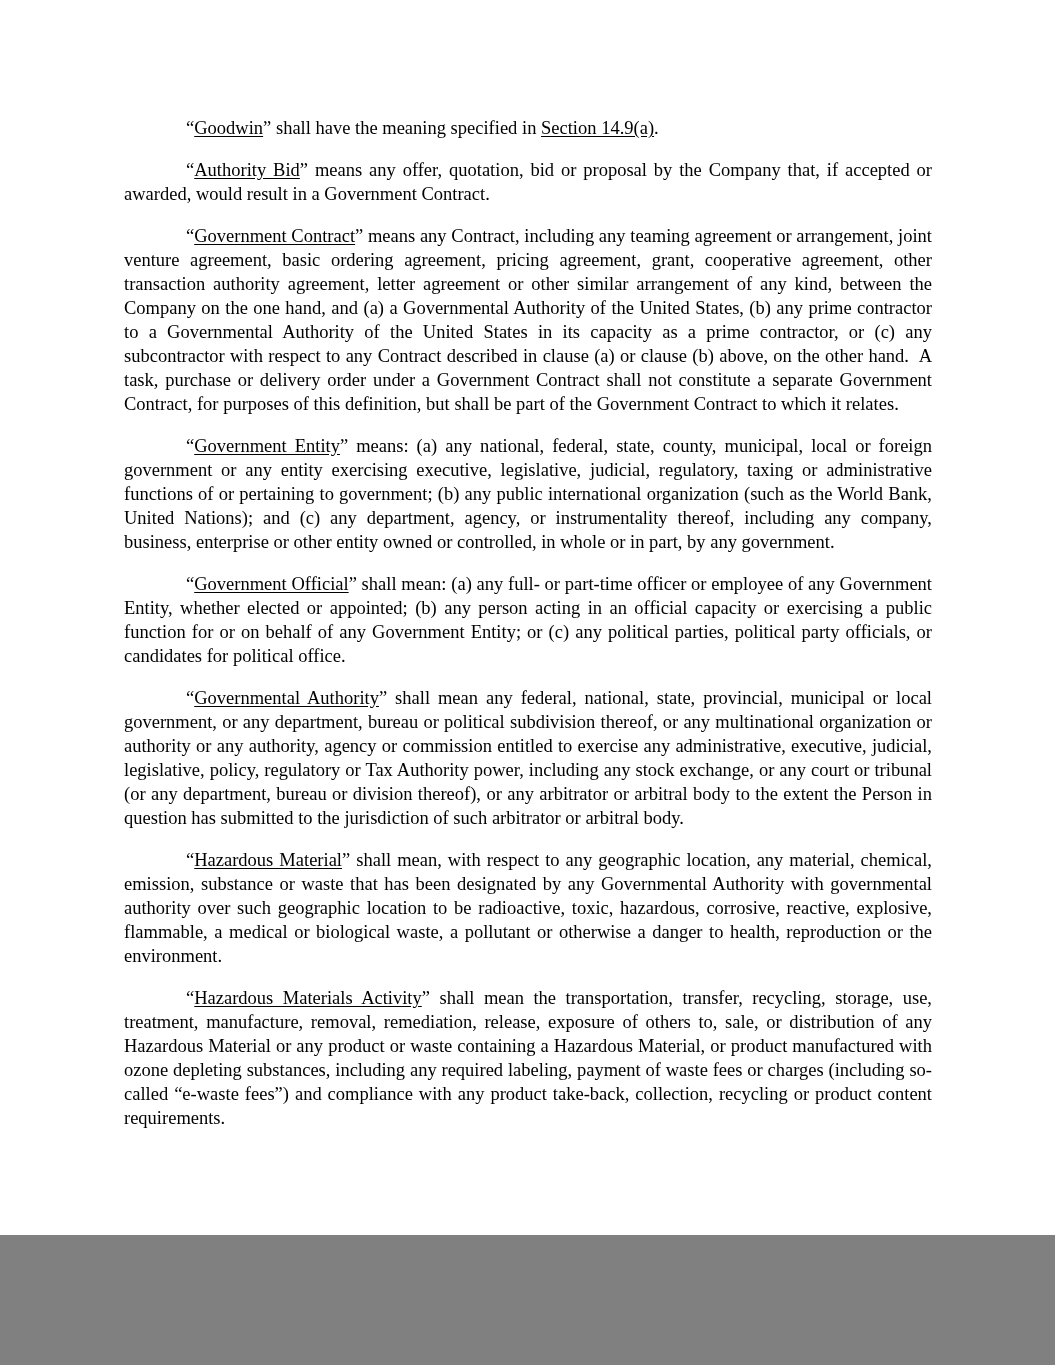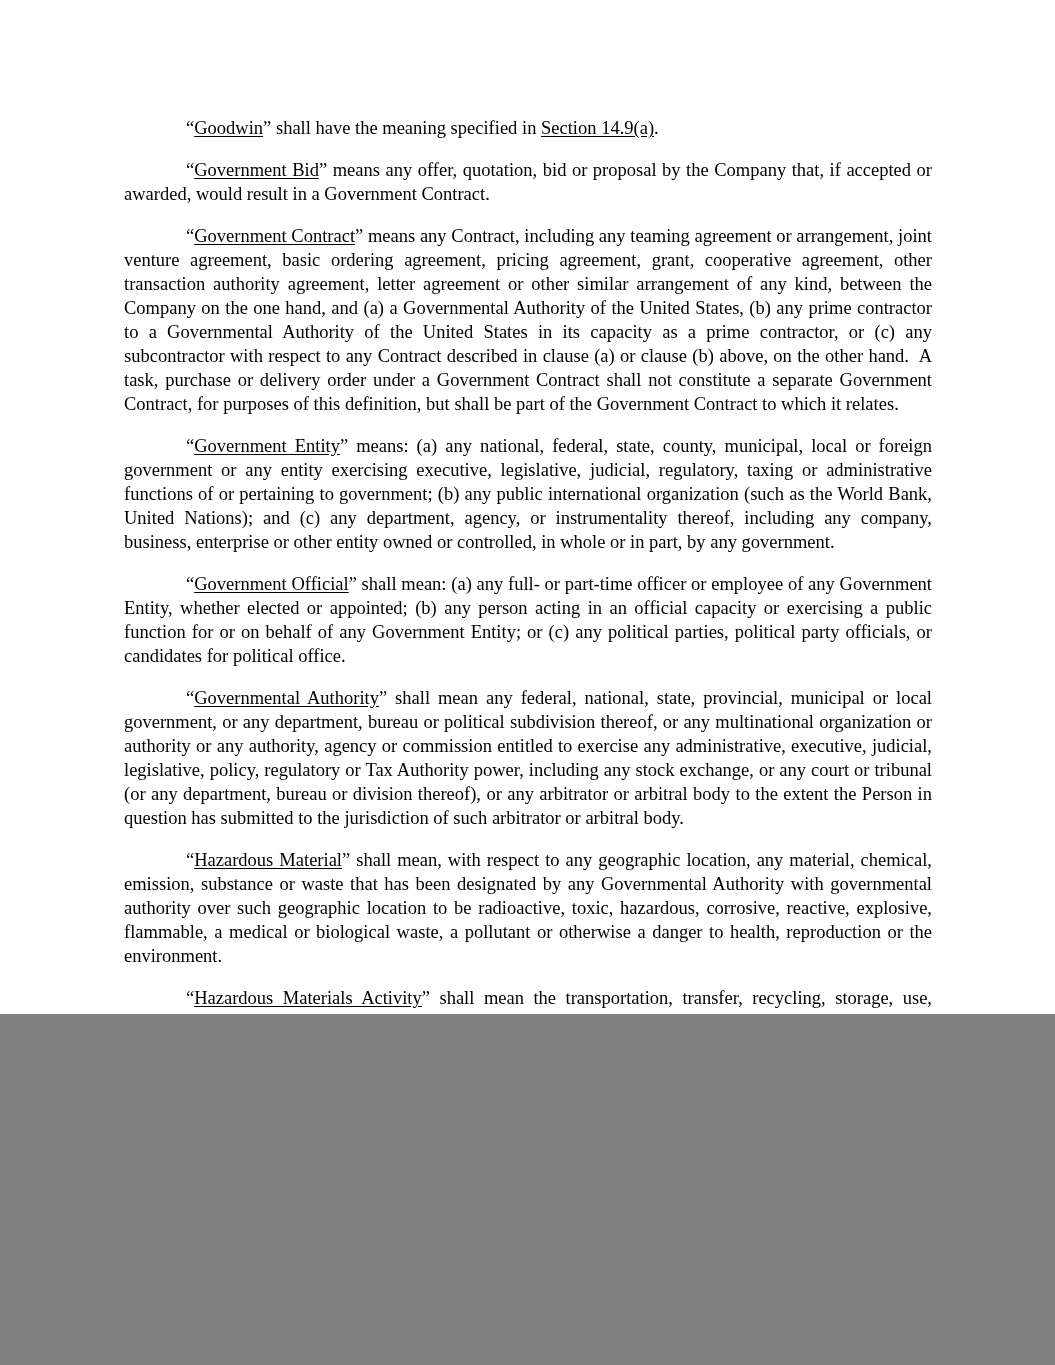--- a/index.html
+++ b/index.html
@@ -1,19 +1,19 @@
 <!DOCTYPE html>
 <html><head>
 <meta charset="utf-8">
 <style>
   html, body { margin: 0; padding: 0; background: #808080; }
   .page {
     position: relative;
     width: 1055px;
-    height: 1014px;
+    height: 1235px;
     margin: 0 auto;
     background: #ffffff;
     color: #000000;
     font-family: "Liberation Serif", "DejaVu Serif", serif;
     font-size: 18.5px;
     line-height: 24px;
     box-sizing: border-box;
     padding: 116px 123px 0 124px;
     overflow: hidden;
   }
@@ -31,21 +31,21 @@
     width: 100%;
     text-align: right;
     text-indent: 0;
   }
 </style>
 </head>
 <body>
 
 <div class="page">
   <p class="para"><span>“</span><span class="u">Goodwin</span><span>” shall have the meaning specified in </span><span class="u">Section 14.9(a)</span><span>.</span></p>
-  <p class="para"><span>“</span><span class="u">Government Bid</span><span>” means any offer, quotation, bid or proposal by the Company that, if accepted or awarded, would result in a Government Contract.</span></p>
+  <p class="para"><span>“</span><span class="u">Authority Bid</span><span>” means any offer, quotation, bid or proposal by the Company that, if accepted or awarded, would result in a Government Contract.</span></p>
   <p class="para"><span>“</span><span class="u">Government Contract</span><span>” means any Contract, including any teaming agreement or arrangement, joint venture agreement, basic ordering agreement, pricing agreement, grant, cooperative agreement, other transaction authority agreement, letter agreement or other similar arrangement of any kind, between the Company on the one hand, and (a) a Governmental Authority of the United States, (b) any prime contractor to a Governmental Authority of the United States in its capacity as a prime contractor, or (c) any subcontractor with respect to any Contract described in clause (a) or clause (b) above, on the other hand.&nbsp; A task, purchase or delivery order under a Government Contract shall not constitute a separate Government Contract, for purposes of this definition, but shall be part of the Government Contract to which it relates.</span></p>
   <p class="para"><span>“</span><span class="u">Government Entity</span><span>” means: (a) any national, federal, state, county, municipal, local or foreign government or any entity exercising executive, legislative, judicial, regulatory, taxing or administrative functions of or pertaining to government; (b) any public international organization (such as the World Bank, United Nations); and (c) any department, agency, or instrumentality thereof, including any company, business, enterprise or other entity owned or controlled, in whole or in part, by any government.</span></p>
   <p class="para"><span>“</span><span class="u">Government Official</span><span>” shall mean: (a) any full- or part-time officer or employee of any Government Entity, whether elected or appointed; (b) any person acting in an official capacity or exercising a public function for or on behalf of any Government Entity; or (c) any political parties, political party officials, or candidates for political office.</span></p>
   <p class="para"><span>“</span><span class="u">Governmental Authority</span><span>” shall mean any federal, national, state, provincial, municipal or local government, or any department, bureau or political subdivision thereof, or any multinational organization or authority or any authority, agency or commission entitled to exercise any administrative, executive, judicial, legislative, policy, regulatory or Tax Authority power, including any stock exchange, or any court or tribunal (or any department, bureau or division thereof), or any arbitrator or arbitral body to the extent the Person in question has submitted to the jurisdiction of such arbitrator or arbitral body.</span></p>
   <p class="para"><span>“</span><span class="u">Hazardous Material</span><span>” shall mean, with respect to any geographic location, any material, chemical, emission, substance or waste that has been designated by any Governmental Authority with governmental authority over such geographic location to be radioactive, toxic, hazardous, corrosive, reactive, explosive, flammable, a medical or biological waste, a pollutant or otherwise a danger to health, reproduction or the environment.</span></p>
   <p class="para"><span>“</span><span class="u">Hazardous Materials Activity</span><span>” shall mean the transportation, transfer, recycling, storage, use, treatment, manufacture, removal, remediation, release, exposure of others to, sale, or distribution of any Hazardous Material or any product or waste containing a Hazardous Material, or product manufactured with ozone depleting substances, including any required labeling, payment of waste fees or charges (including so-called “e-waste fees”) and compliance with any product take-back, collection, recycling or product content requirements.</span></p>
   <div class="page-number">13</div>
 </div>
 
 </body></html>

